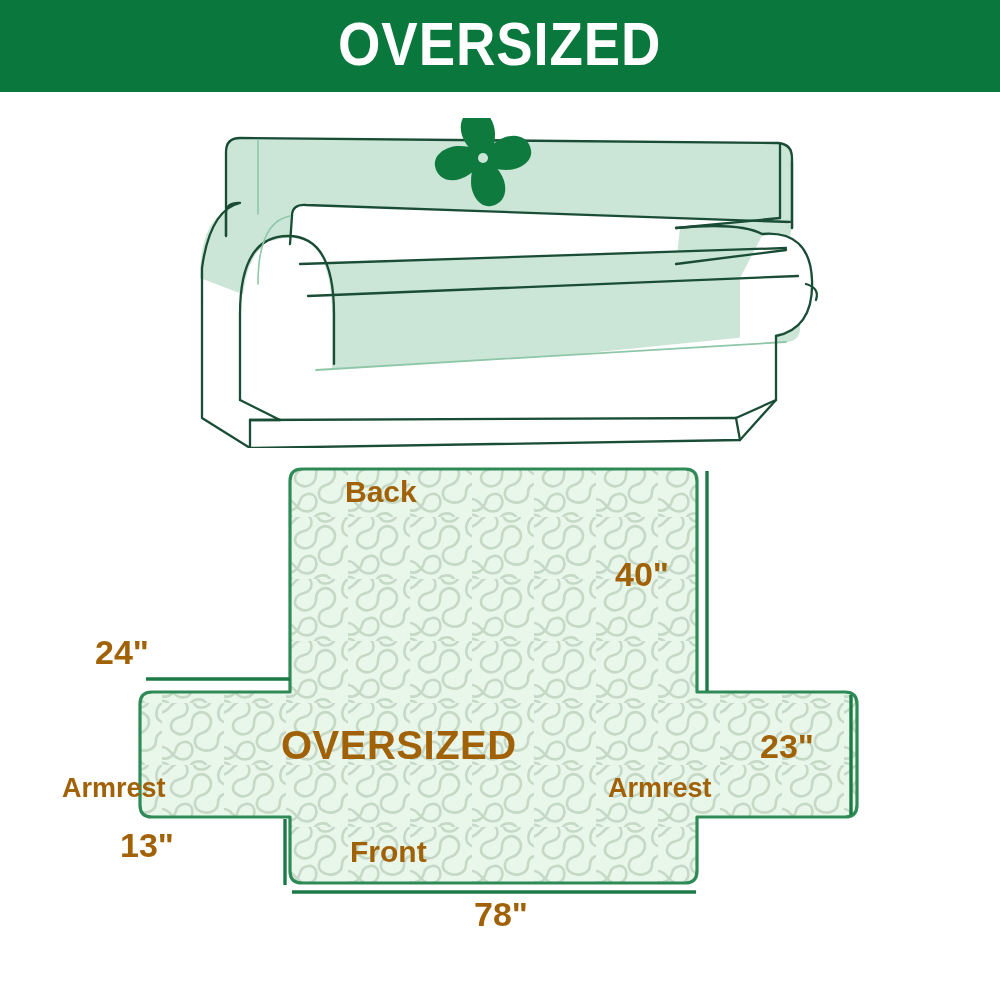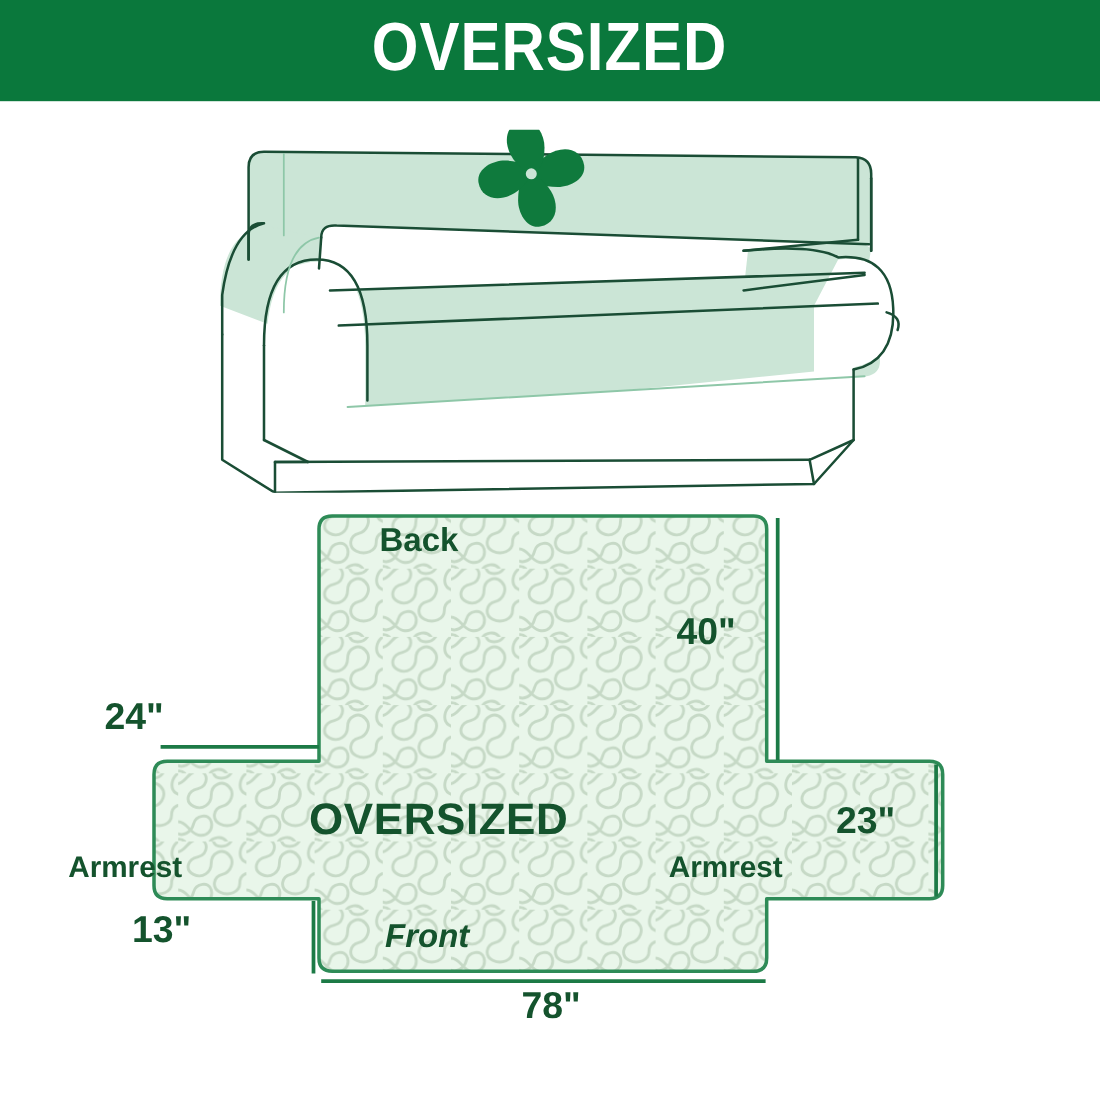--- a/index.html
+++ b/index.html
@@ -51,27 +51,27 @@
   #cover-diagram {
     position: absolute;
     left: 100px;
     top: 455px;
     width: 840px;
     height: 490px;
   }
 
   .diagram-label {
     position: absolute;
-    color: #14532d;
+    color: #a16207;
     font-weight: bold;
     white-space: nowrap;
     font-family: "Liberation Sans", sans-serif;
   }
   .lbl-back      { font-size: 30px; left: 345px; top: 475px; }
-  .lbl-front     { font-size: 30px; left: 350px; top: 835px; font-style: italic; }
+  .lbl-front     { font-size: 30px; left: 350px; top: 835px; }
   .lbl-oversized { font-size: 40px; left: 281px; top: 723px; letter-spacing: 0.5px; }
   .lbl-arm-left  { font-size: 27px; left: 62px;  top: 773px; }
   .lbl-arm-right { font-size: 27px; left: 608px; top: 773px; }
   .lbl-40        { font-size: 34px; left: 615px; top: 555px; }
   .lbl-23        { font-size: 34px; left: 760px; top: 727px; }
   .lbl-24        { font-size: 34px; left: 95px;  top: 633px; }
   .lbl-13        { font-size: 34px; left: 120px; top: 826px; }
 </style>
 </head>
 <body>

